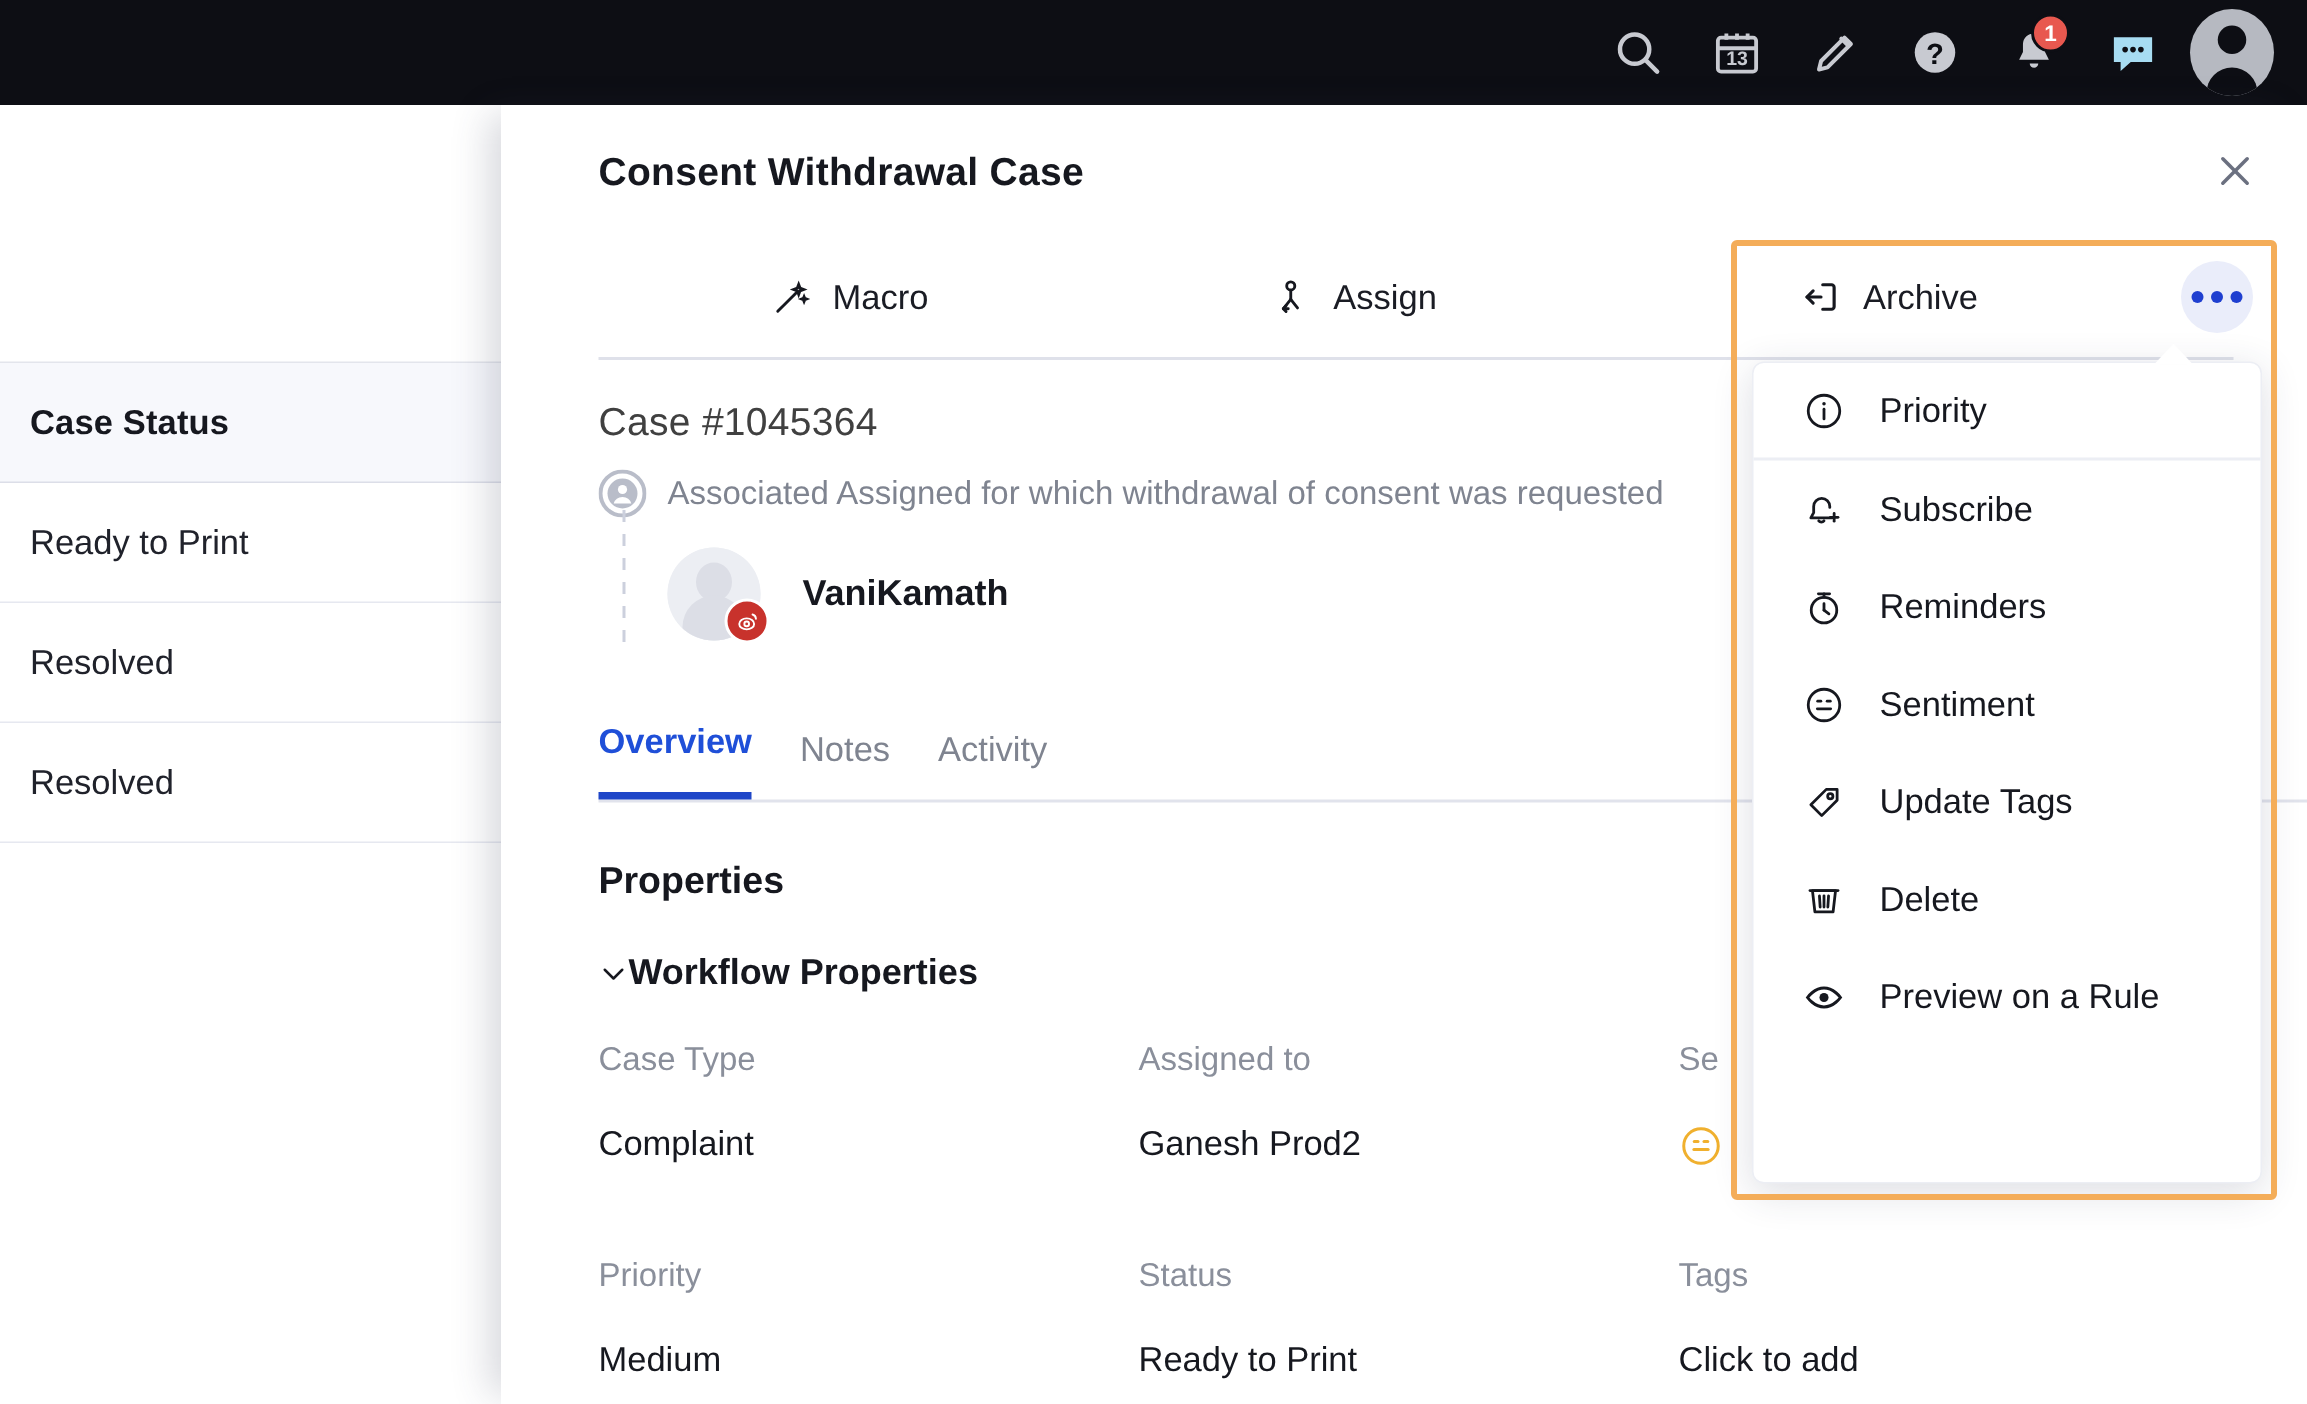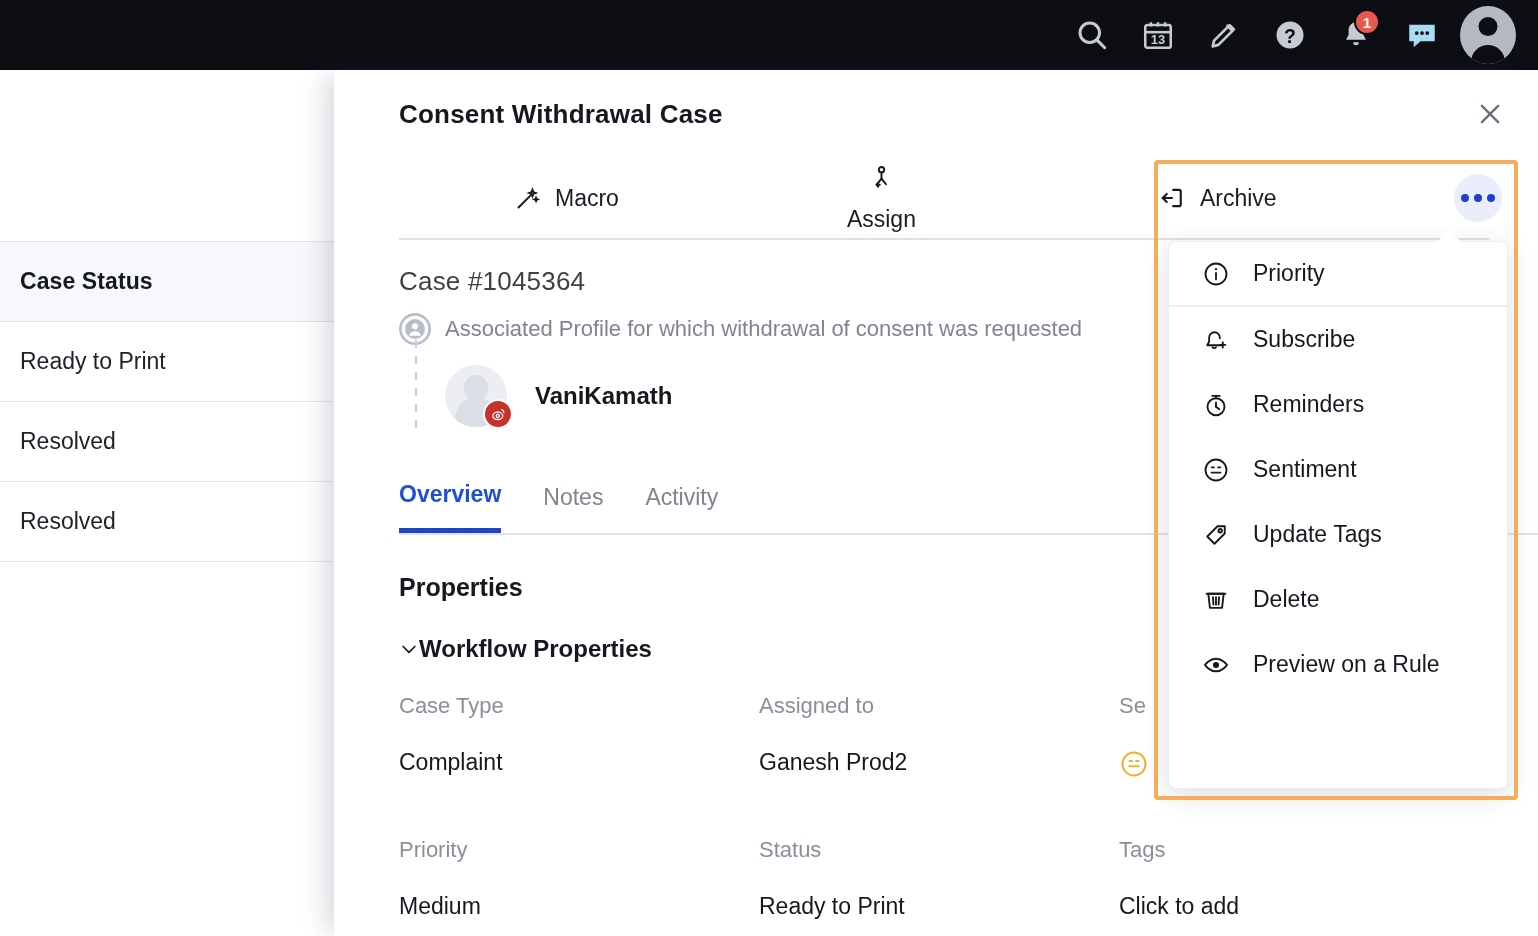--- a/index.html
+++ b/index.html
@@ -76,21 +76,21 @@
   
   .action-bar {
     position: relative; height: 80px; display: flex; align-items: center;
     padding: 0 0 0 49px;
   }
   .act {
     display: flex; align-items: center; gap: 14px;
     font-size: 23px; color: #1a1c24; cursor: pointer;
   }
   .act.macro  { margin-left: 114px; }
-  .act.assign { margin-left: 228px; flex-direction: column; }
+  .act.assign { margin-left: 228px; }
   .act.archive{ margin-left: 242px; }
   .act .ico { width: 28px; height: 28px; display:flex; align-items:center; justify-content:center; }
   .dots-btn {
     position: absolute; left: 1104px; top: 50%; transform: translateY(-50%);
     width: 48px; height: 48px; border-radius: 50%; background: #eaedfa;
     display: flex; align-items: center; justify-content: center; gap: 5px; cursor: pointer;
   }
   .dots-btn i { width: 8px; height: 8px; border-radius: 50%; background: #1f3fd0; display:block; }
 
   .bar-sep { margin: 0 49px; height: 2px; background: #dfe1ea; }
@@ -122,21 +122,21 @@
     width:42px; height:34px; border-radius:21px 21px 0 0; background:#dcdee6;
   }
   .social-badge {
     position:absolute; right:-6px; bottom:-2px; width:30px; height:30px; border-radius:50%;
     background:#c8322c; border:2px solid #ffffff;
     display:flex; align-items:center; justify-content:center;
   }
   .profile-name { font-size: 24px; font-weight: 700; color: #16181f; }
 
   
-  .tabs { display: flex; align-items: center; gap: 42px; margin: 54px 0 0 49px; position: relative; }
+  .tabs { display: flex; align-items: flex-end; gap: 32px; margin: 54px 0 0 49px; position: relative; }
   .tab { font-size: 23px; color: #7f8490; padding-bottom: 20px; cursor: pointer; }
   .tab.active { color: #1f4fd8; font-weight: 700; border-bottom: 5px solid #1f46c8; }
   .tabs-rule { margin-left: 49px; height: 2px; background: #e1e3ec; }
 
   
   .props { padding: 38px 0 0 49px; }
   .props-title { font-size: 25px; font-weight: 700; color: #16181f; }
   .wf-head { display: flex; align-items: center; margin-top: 33px; }
   .wf-head .chev { width: 20px; height: 20px; }
   .wf-title { font-size: 24px; font-weight: 700; color: #16181f; }
@@ -321,21 +321,21 @@
 
       <div class="assoc-row">
         <span class="assoc-icon">
           <svg width="32" height="32" viewBox="0 0 24 24">
             <circle cx="12" cy="12" r="11" fill="none" stroke="#b9bdc9" stroke-width="2"></circle>
             <circle cx="12" cy="12" r="7.5" fill="#b9bdc9"></circle>
             <circle cx="12" cy="10" r="2.3" fill="#ffffff"></circle>
             <path d="M7.6 17a4.6 4.6 0 0 1 8.8 0z" fill="#ffffff"></path>
           </svg>
         </span>
-        <span class="assoc-text">Associated Profile for which withdrawal of consent was requested</span>
+        <span class="assoc-text">Associated Assigned for which withdrawal of consent was requested</span>
       </div>
 
       <div class="dashline"></div>
 
       <div class="profile-row">
         <div class="profile-avatar">
           <div class="pa-clip">
               <span class="pa-head"></span>
               <span class="pa-body"></span>
             </div>

